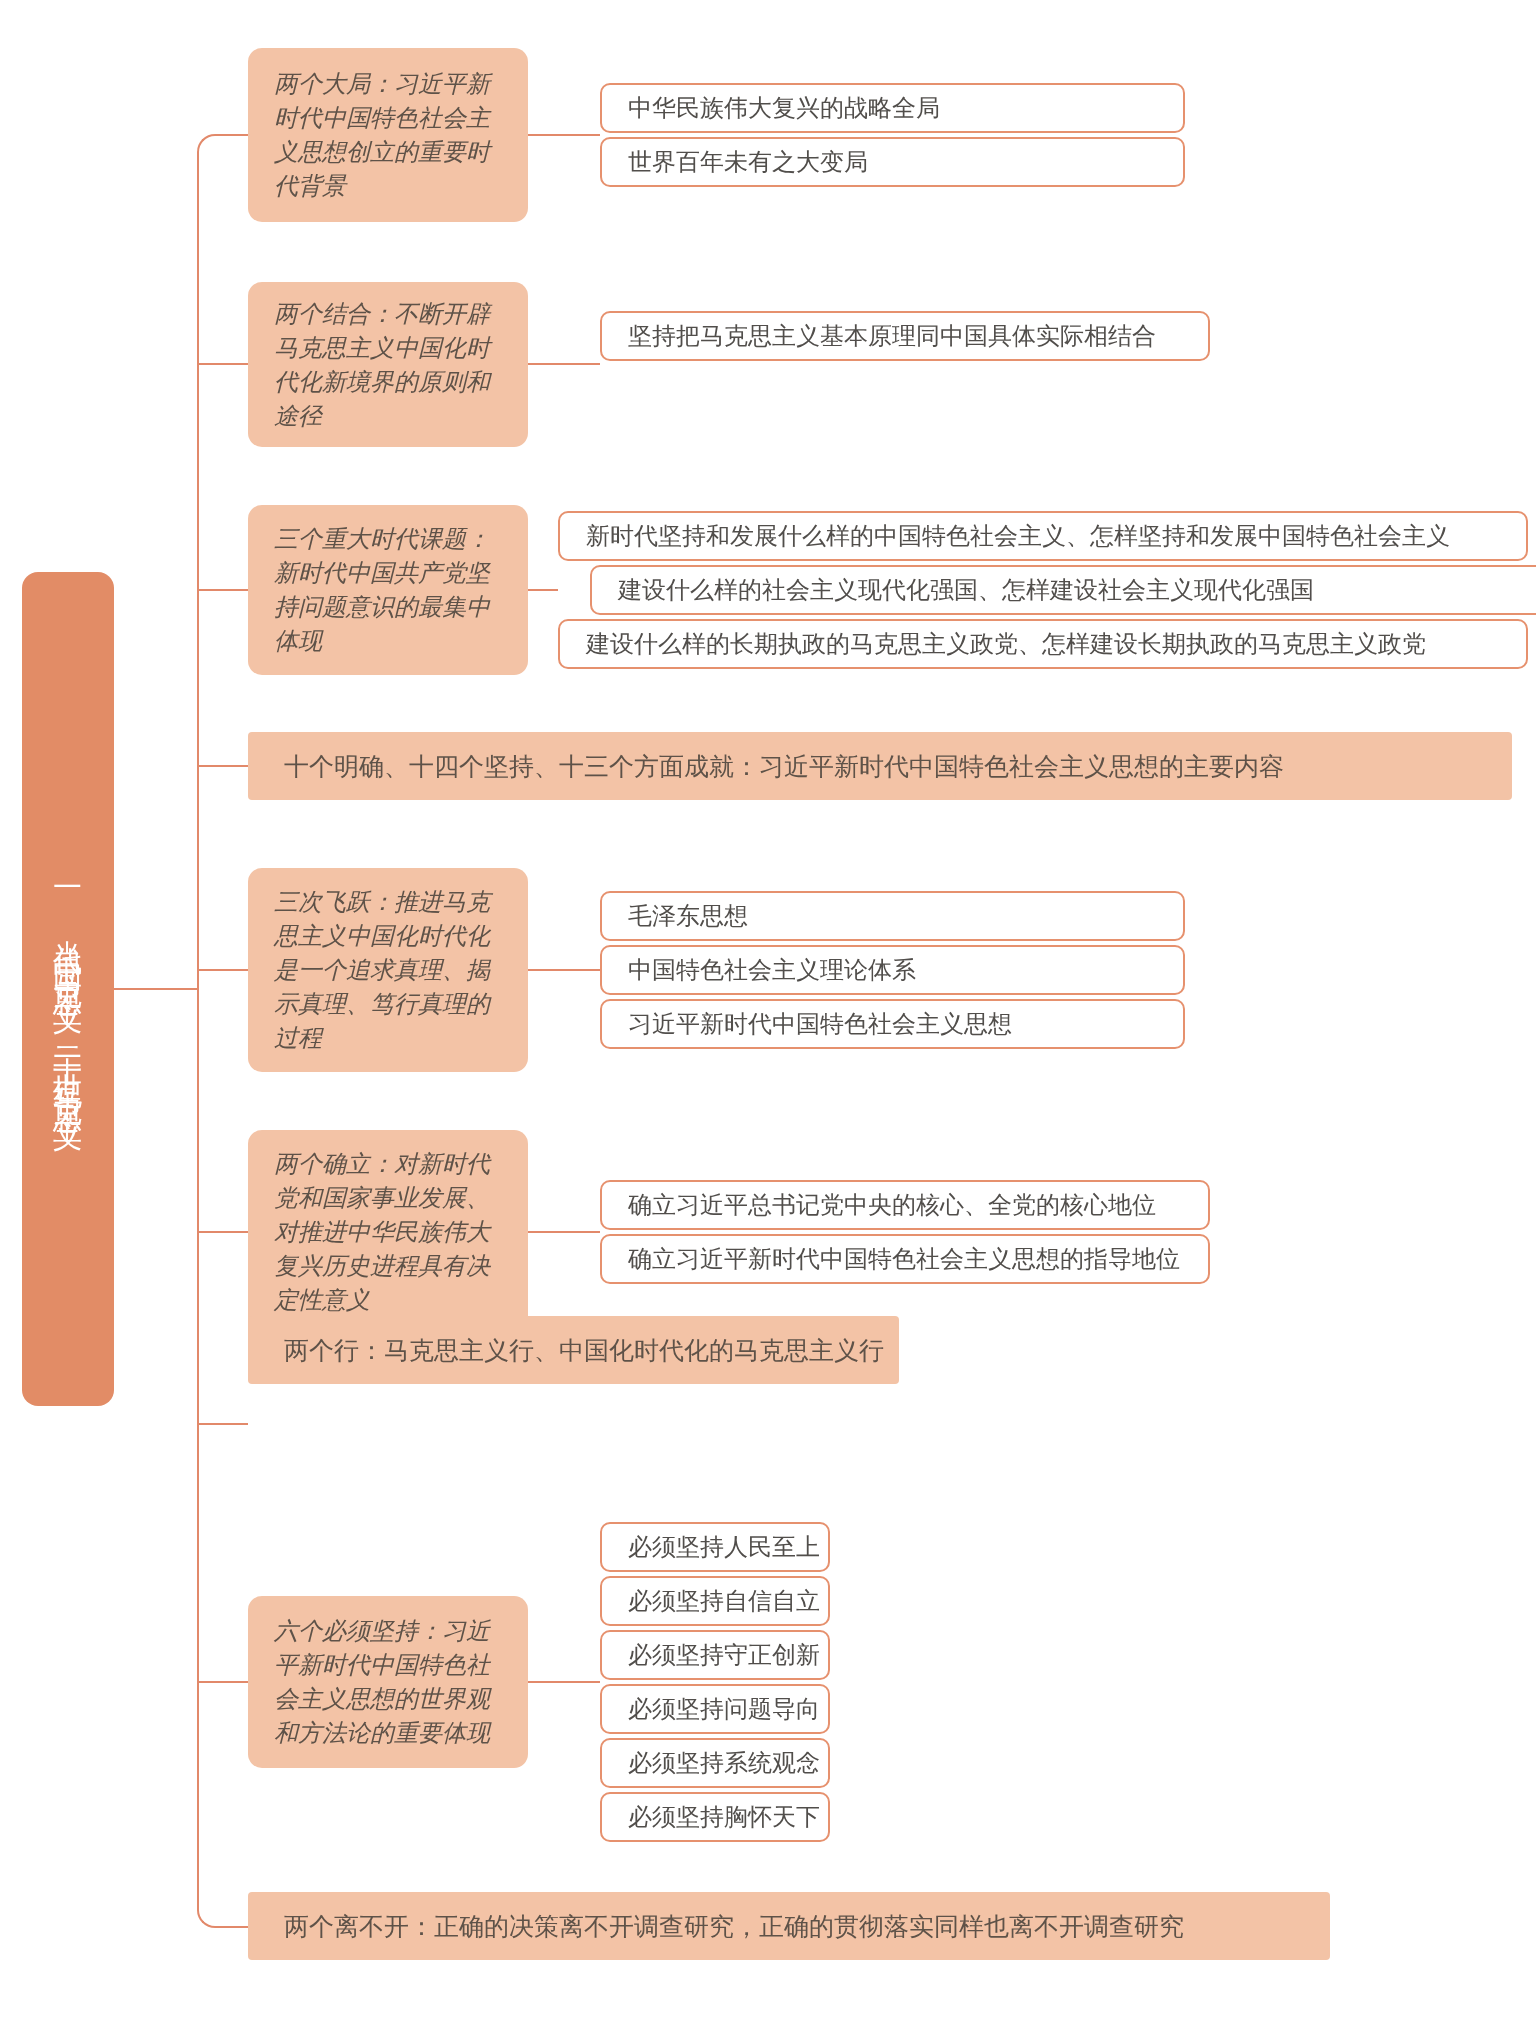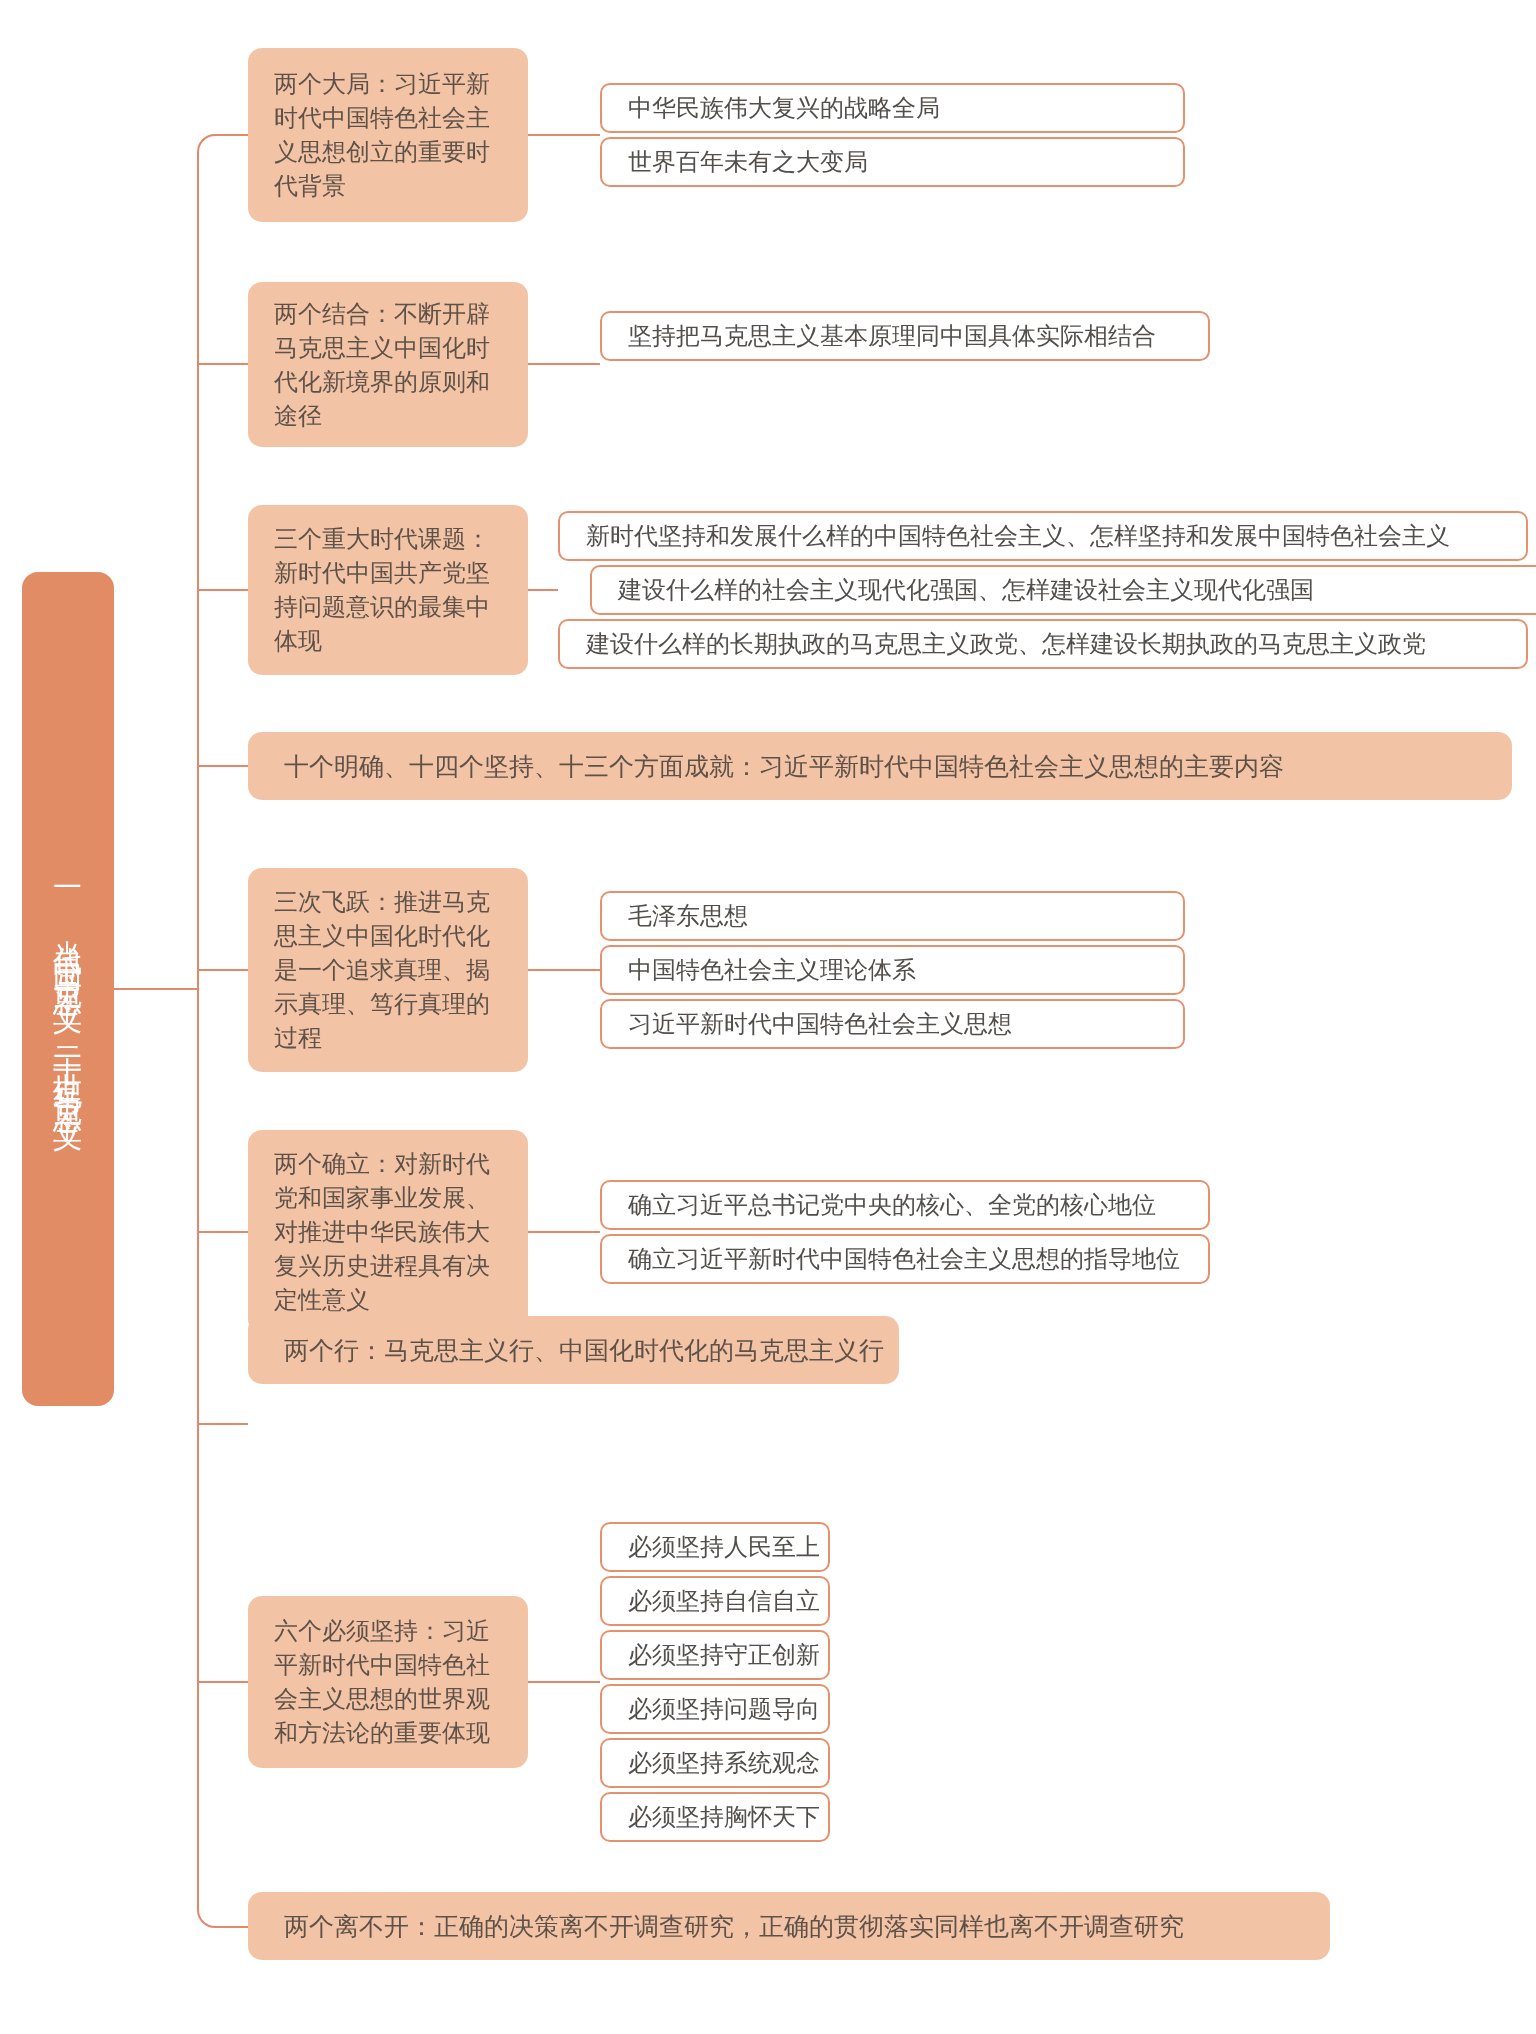--- a/index.html
+++ b/index.html
@@ -14,22 +14,22 @@
 
   
   .root{position:absolute;left:22px;top:572px;width:92px;height:834px;background:#E28C66;
         border-radius:16px;display:flex;align-items:center;justify-content:center;}
   .root span{writing-mode:vertical-rl;text-orientation:upright;color:#FFFFFF;font-size:29px;
         letter-spacing:8px;line-height:92px;}
 
   
   .branch{position:absolute;left:248px;width:280px;background:#F3C3A6;border-radius:14px;
         display:flex;align-items:center;box-sizing:border-box;padding:0 26px;
-        color:#5E5248;font-size:24px;line-height:34px;}
-  .wide{position:absolute;left:248px;height:68px;background:#F3C3A6;border-radius:14px;
+        color:#5E5248;font-size:24px;line-height:34px;font-style:italic;}
+  .wide{position:absolute;left:248px;height:68px;background:#F3C3A6;border-radius:4px;
         display:flex;align-items:center;box-sizing:border-box;padding:8px 36px;
         color:#5E5248;font-size:25px;white-space:nowrap;}
 
   
   .leaf{position:absolute;height:50px;background:#FFFFFF;border:2px solid #E6916E;
         border-radius:10px;display:flex;align-items:center;box-sizing:border-box;
         padding:0 12px 0 26px;color:#514E4B;font-size:24px;white-space:nowrap;}
 </style>
 </head>
 <body>

